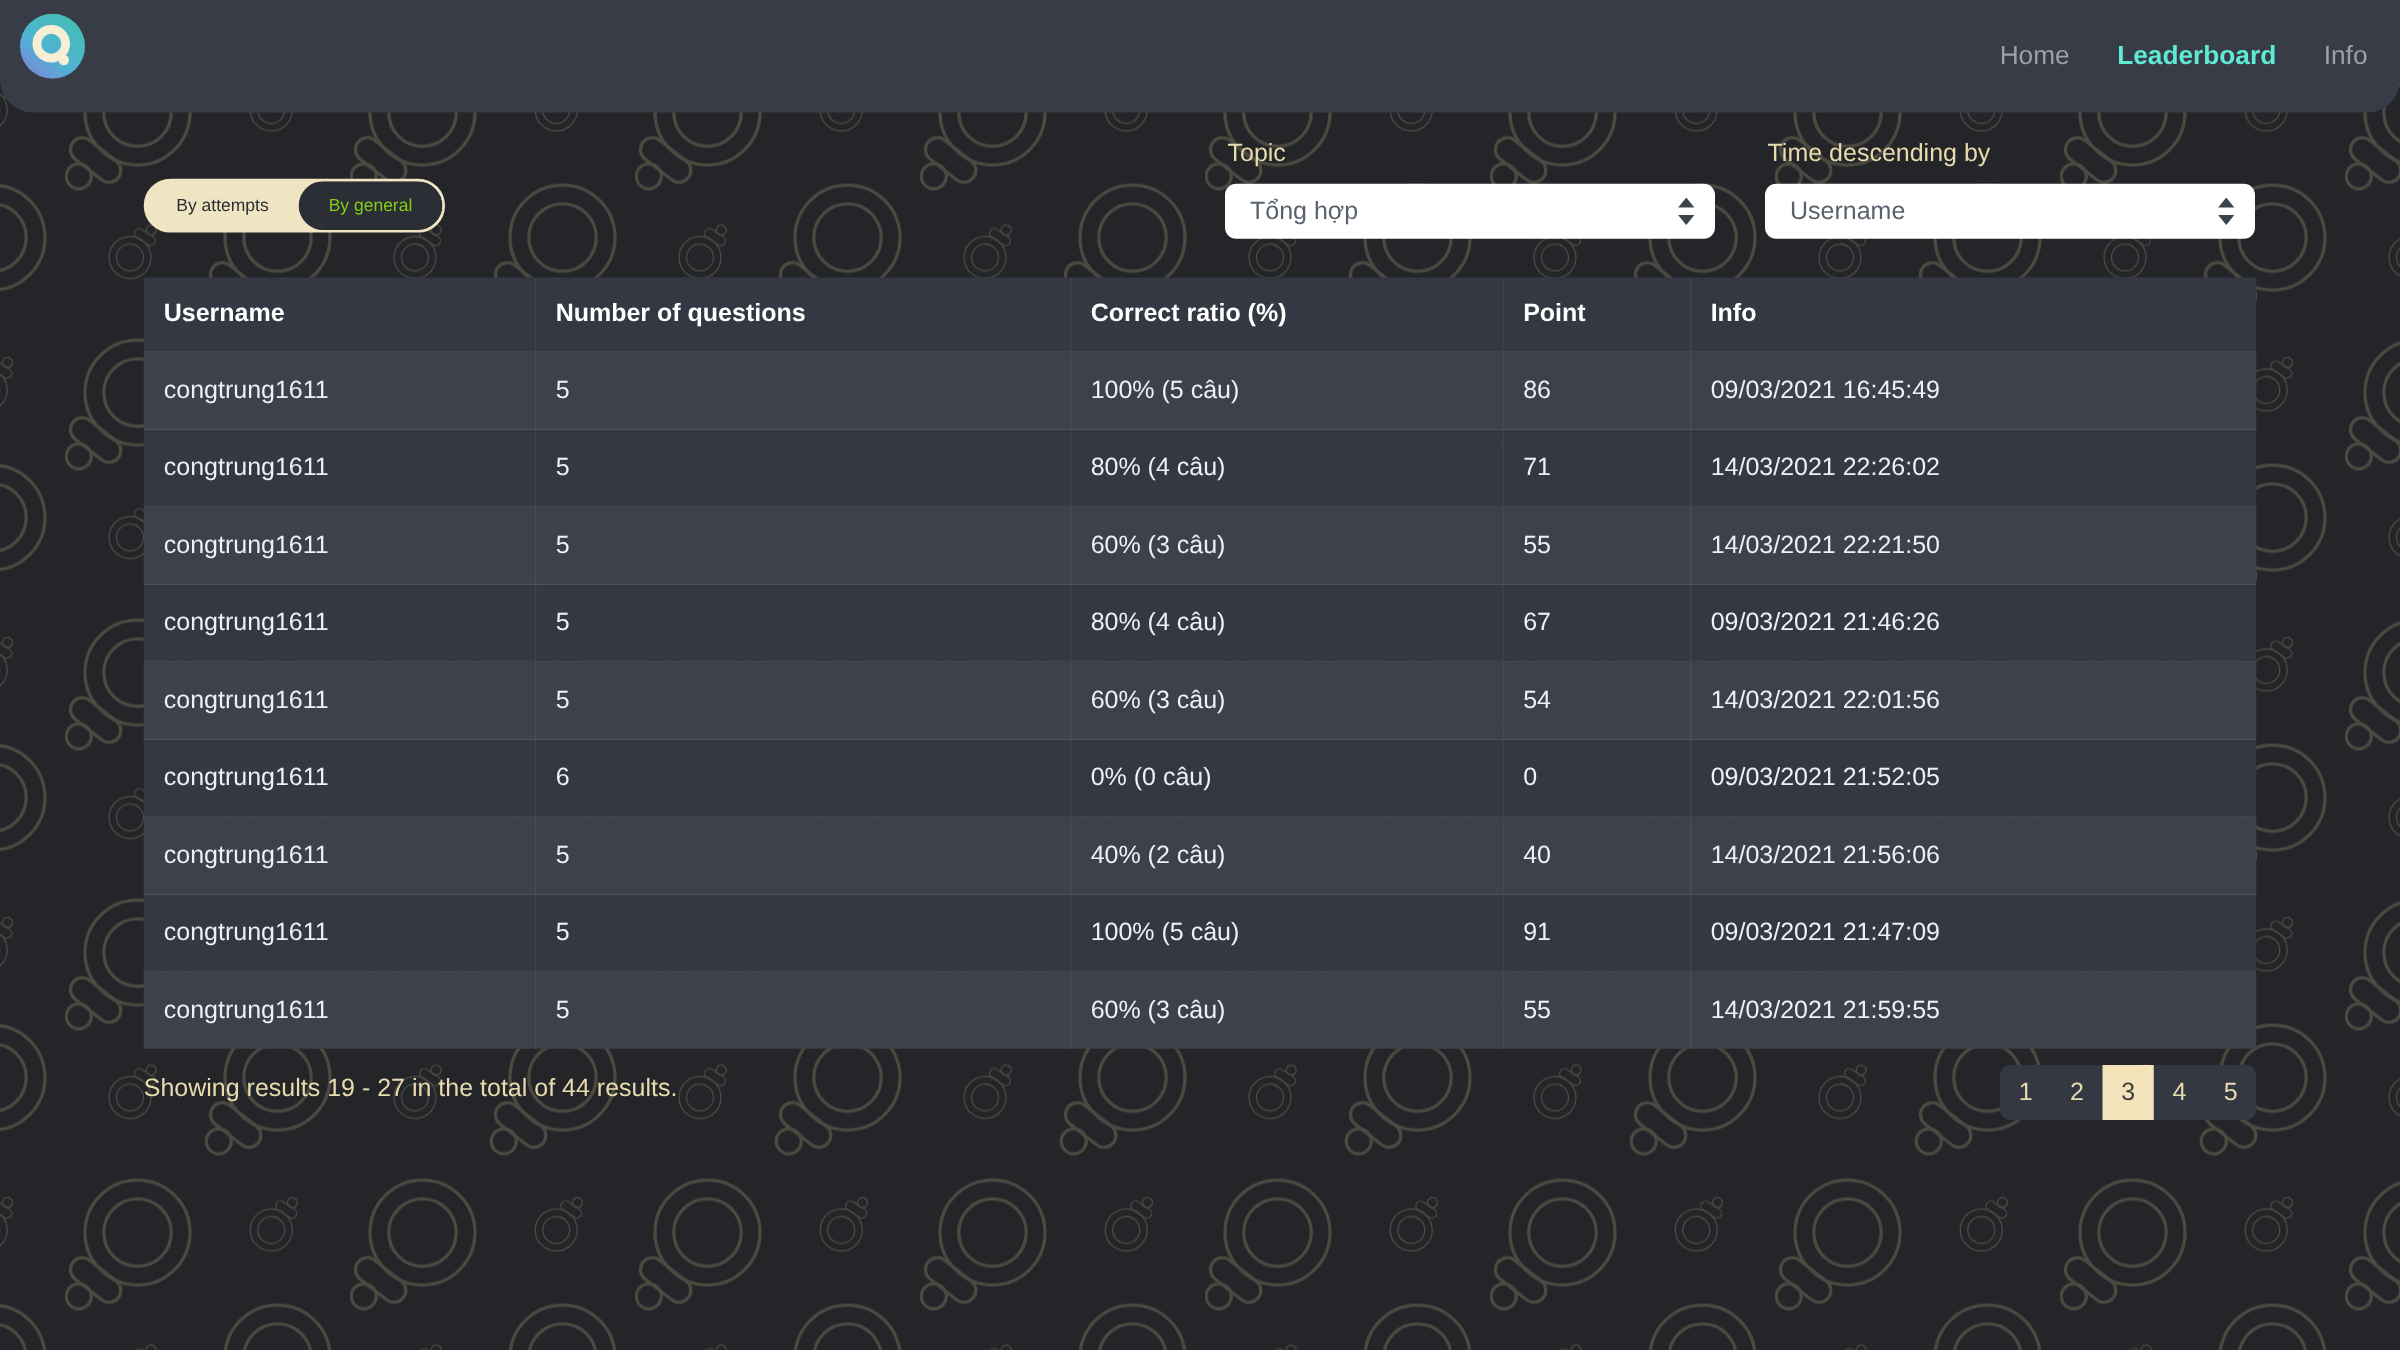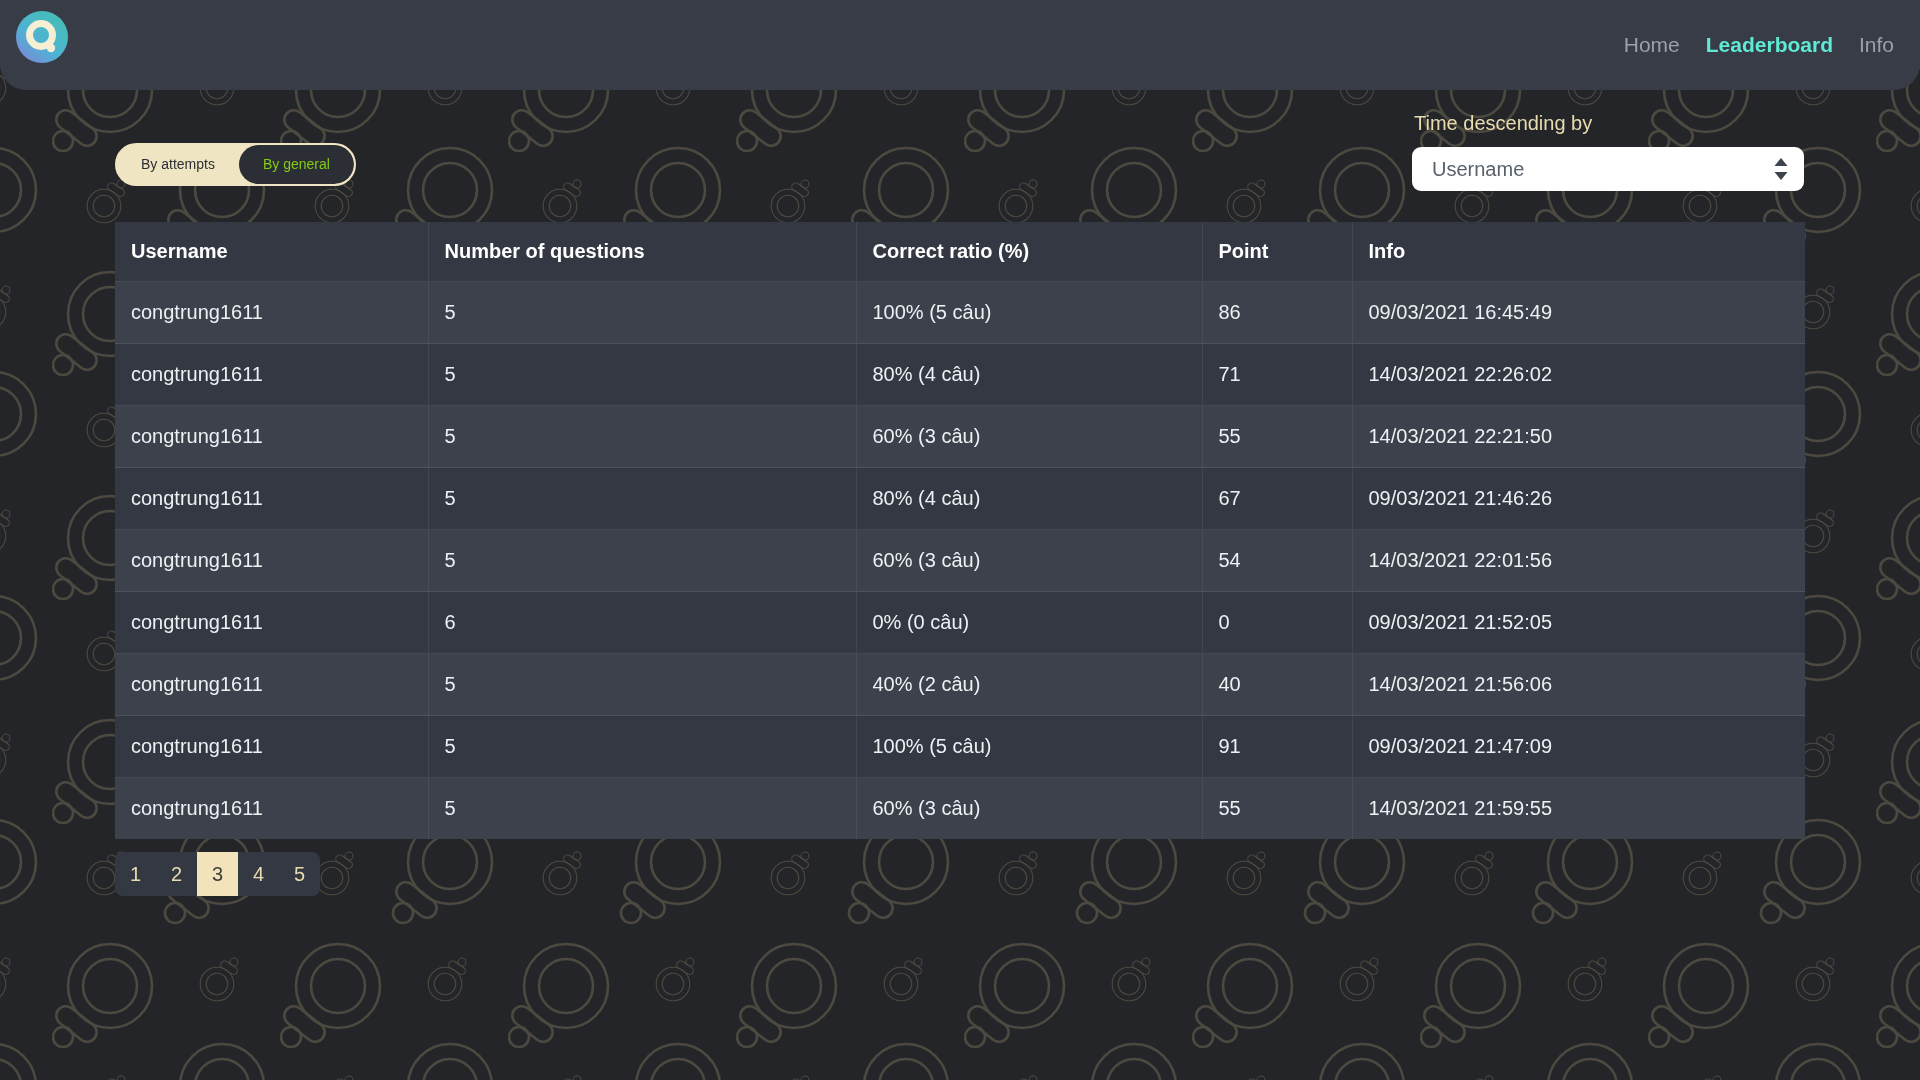--- a/index.html
+++ b/index.html
@@ -9,21 +9,21 @@
     font-family:"Liberation Sans","DejaVu Sans",sans-serif;
   }
   
   .bg-svg{position:absolute;left:0;top:0;z-index:1;}
   
   .navbar{
     position:absolute;left:0;top:0;width:1920px;height:90px;
     background:#383c46;border-radius:0 0 26px 26px;z-index:5;
   }
   .logo{position:absolute;left:16px;top:11px;width:52px;height:52px;cursor:pointer;}
-  .nav-links{position:absolute;right:26px;top:0;height:90px;display:flex;align-items:center;gap:26px;}
+  .nav-links{position:absolute;right:26px;top:0;height:90px;display:flex;align-items:center;gap:38px;}
   .nav-link{font-size:21px;color:#9aa1ab;text-decoration:none;cursor:pointer;}
   .nav-link.active{color:#5eead4;font-weight:700;}
   
   .content{position:absolute;left:115px;top:90px;width:1690px;height:990px;z-index:3;}
   
   .toggle-pill{
     position:absolute;left:0;top:53px;display:inline-flex;
     border:2px solid #f0e5c2;border-radius:28px;overflow:hidden;background:#f0e5c2;
   }
   .toggle-seg{
@@ -109,20 +109,32 @@
   </div>
 </div>
 
 <div class="content">
 
   <div class="toggle-pill">
     <button class="toggle-seg sel-cream">By attempts</button>
     <button class="toggle-seg sel-dark">By general</button>
   </div>
 
+  <div class="dd-group topic">
+    <span class="dd-label">Topic</span>
+    <div class="dd-wrap">
+      <select>
+        <option>Tổng hợp</option>
+      </select>
+      <svg class="dd-arrows" width="14" height="22" viewBox="0 0 14 22">
+        <path d="M7 0 L13.5 8 H0.5 Z" fill="#3c434c"></path>
+        <path d="M0.5 14 H13.5 L7 22 Z" fill="#3c434c"></path>
+      </svg>
+    </div>
+  </div>
 
   <div class="dd-group sort">
     <span class="dd-label">Time descending by</span>
     <div class="dd-wrap">
       <select>
         <option>Username</option>
       </select>
       <svg class="dd-arrows" width="14" height="22" viewBox="0 0 14 22">
         <path d="M7 0 L13.5 8 H0.5 Z" fill="#3c434c"></path>
         <path d="M0.5 14 H13.5 L7 22 Z" fill="#3c434c"></path>
@@ -210,20 +222,21 @@
             <td>5</td>
             <td>60% (3 câu)</td>
             <td>55</td>
             <td>14/03/2021 21:59:55</td>
           </tr>
         </tbody>
     </table>
   </div>
 
   <div class="footer">
+    <div class="summary">Showing results 19 - 27 in the total of 44 results.</div>
     <div class="pager">
       <button class="page">1</button>
       <button class="page">2</button>
       <button class="page active">3</button>
       <button class="page">4</button>
       <button class="page">5</button>
     </div>
   </div>
 
 </div>

